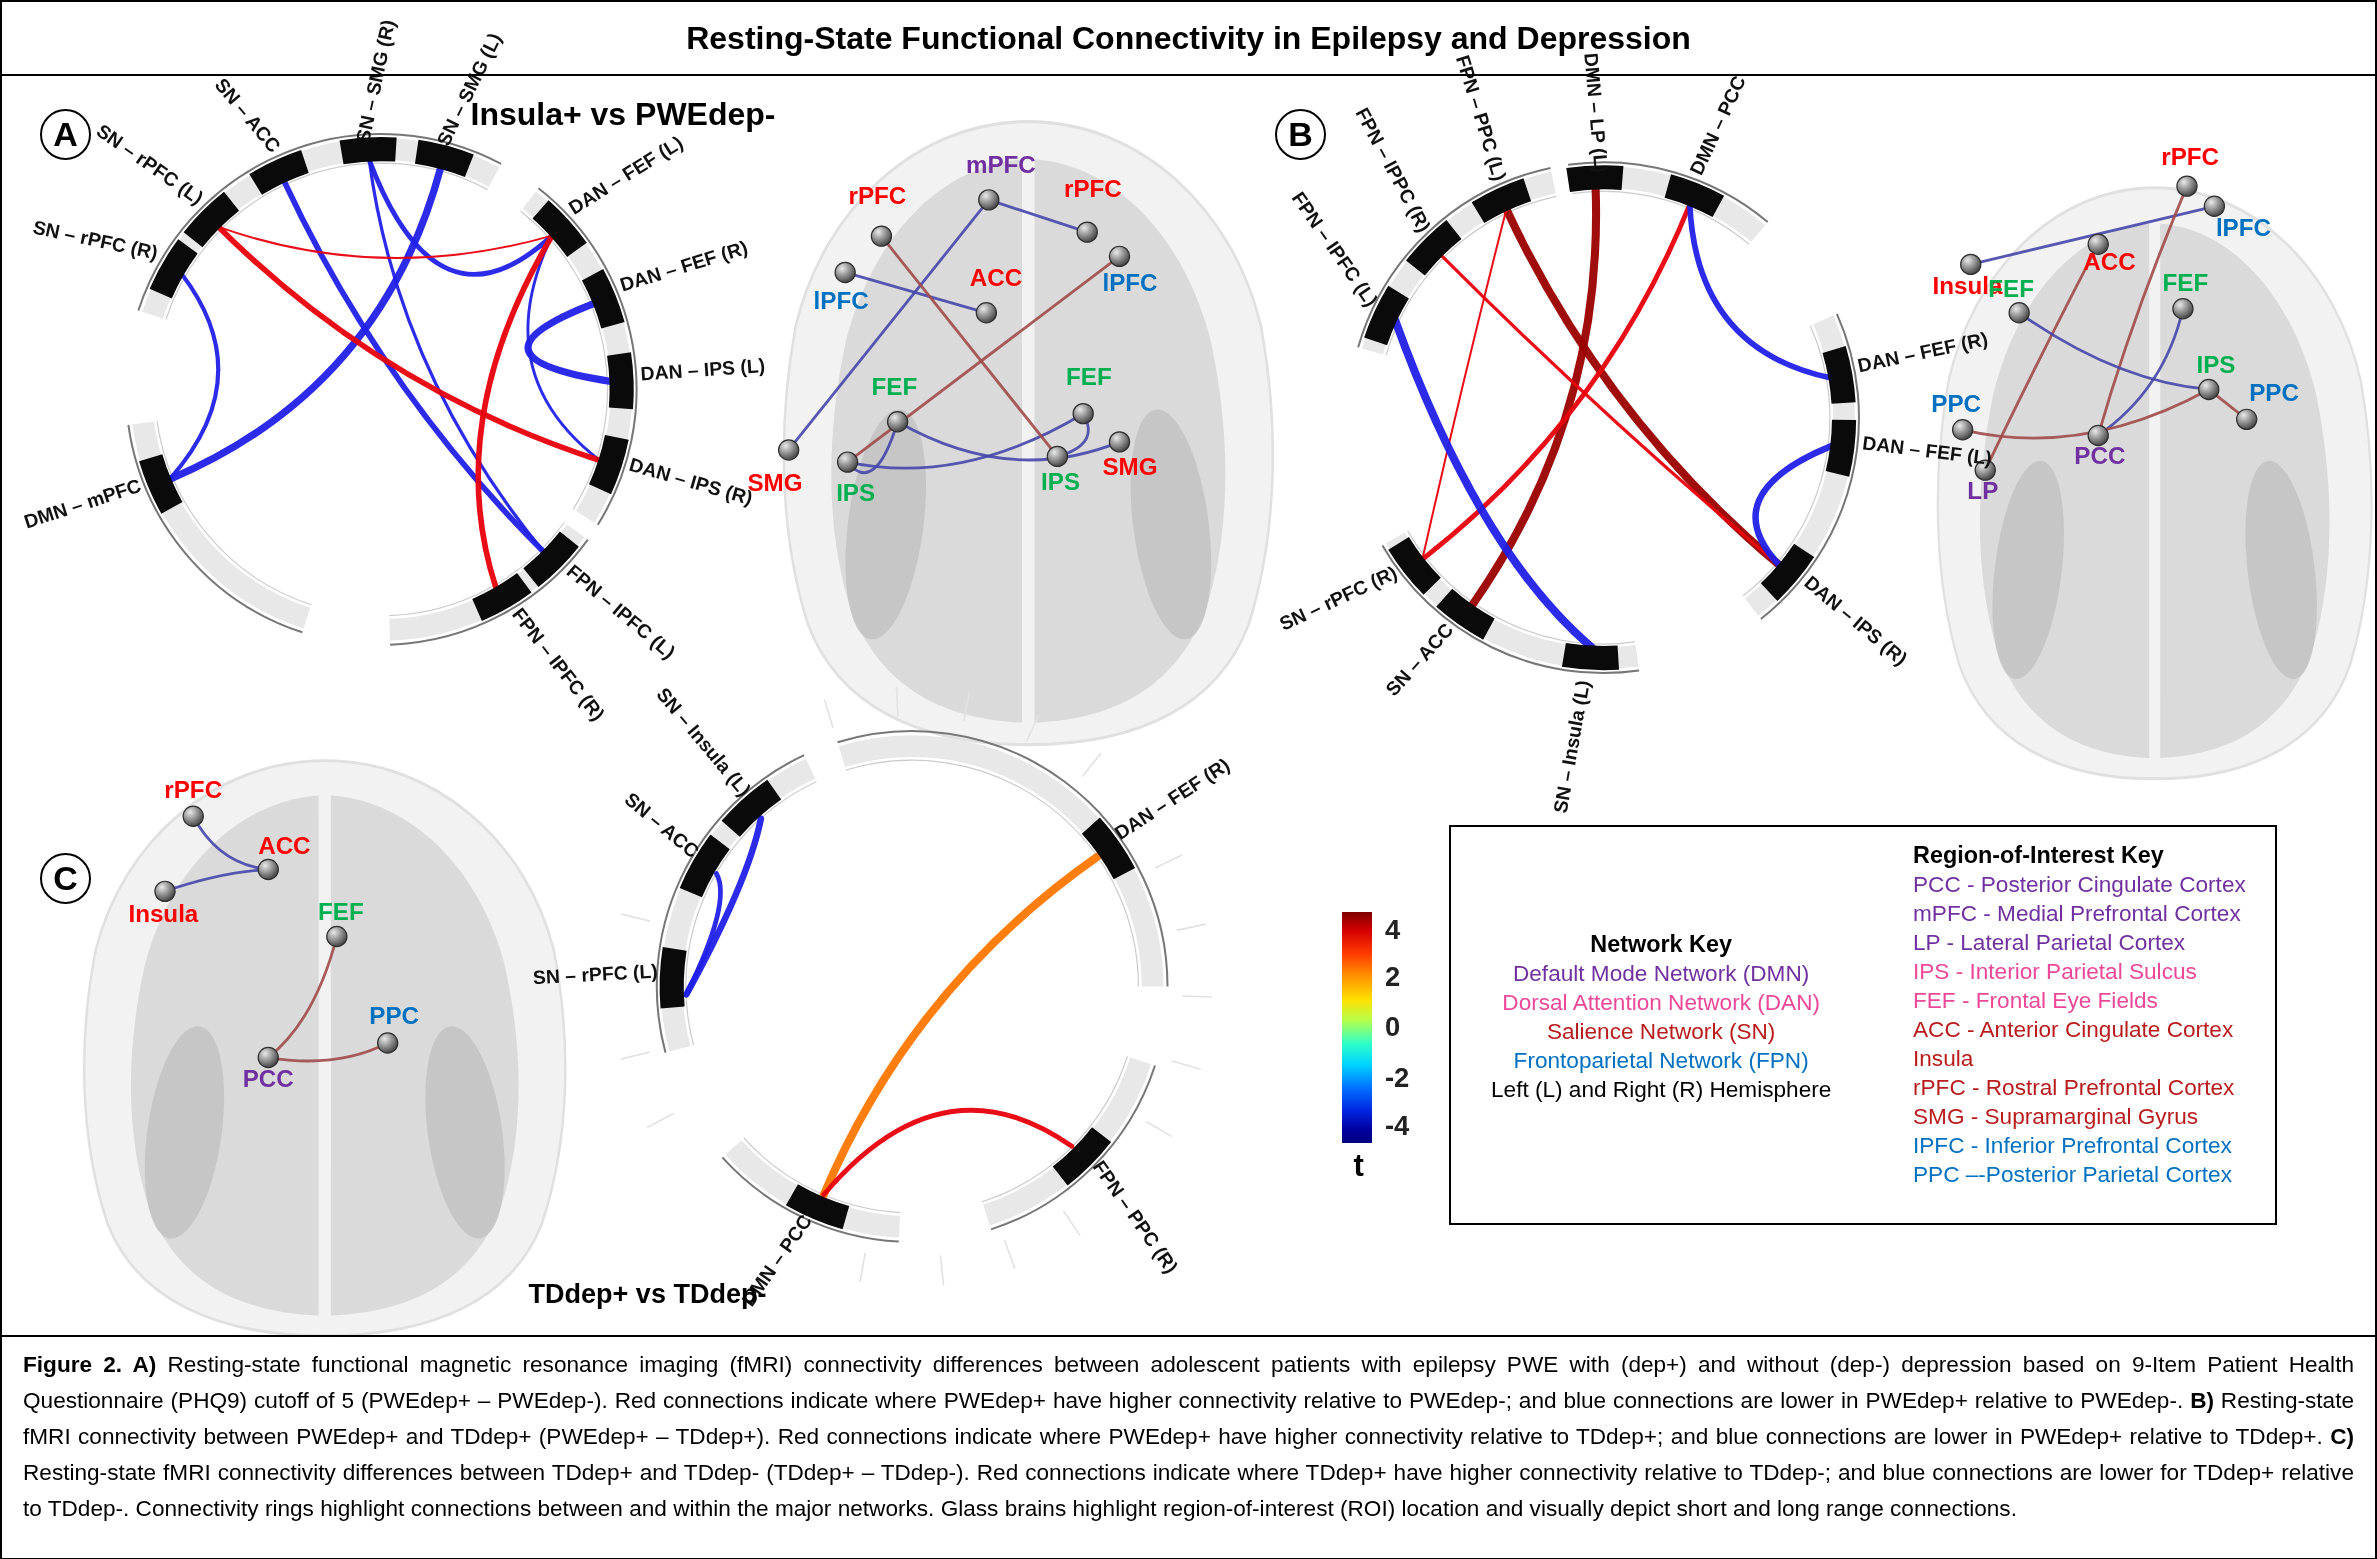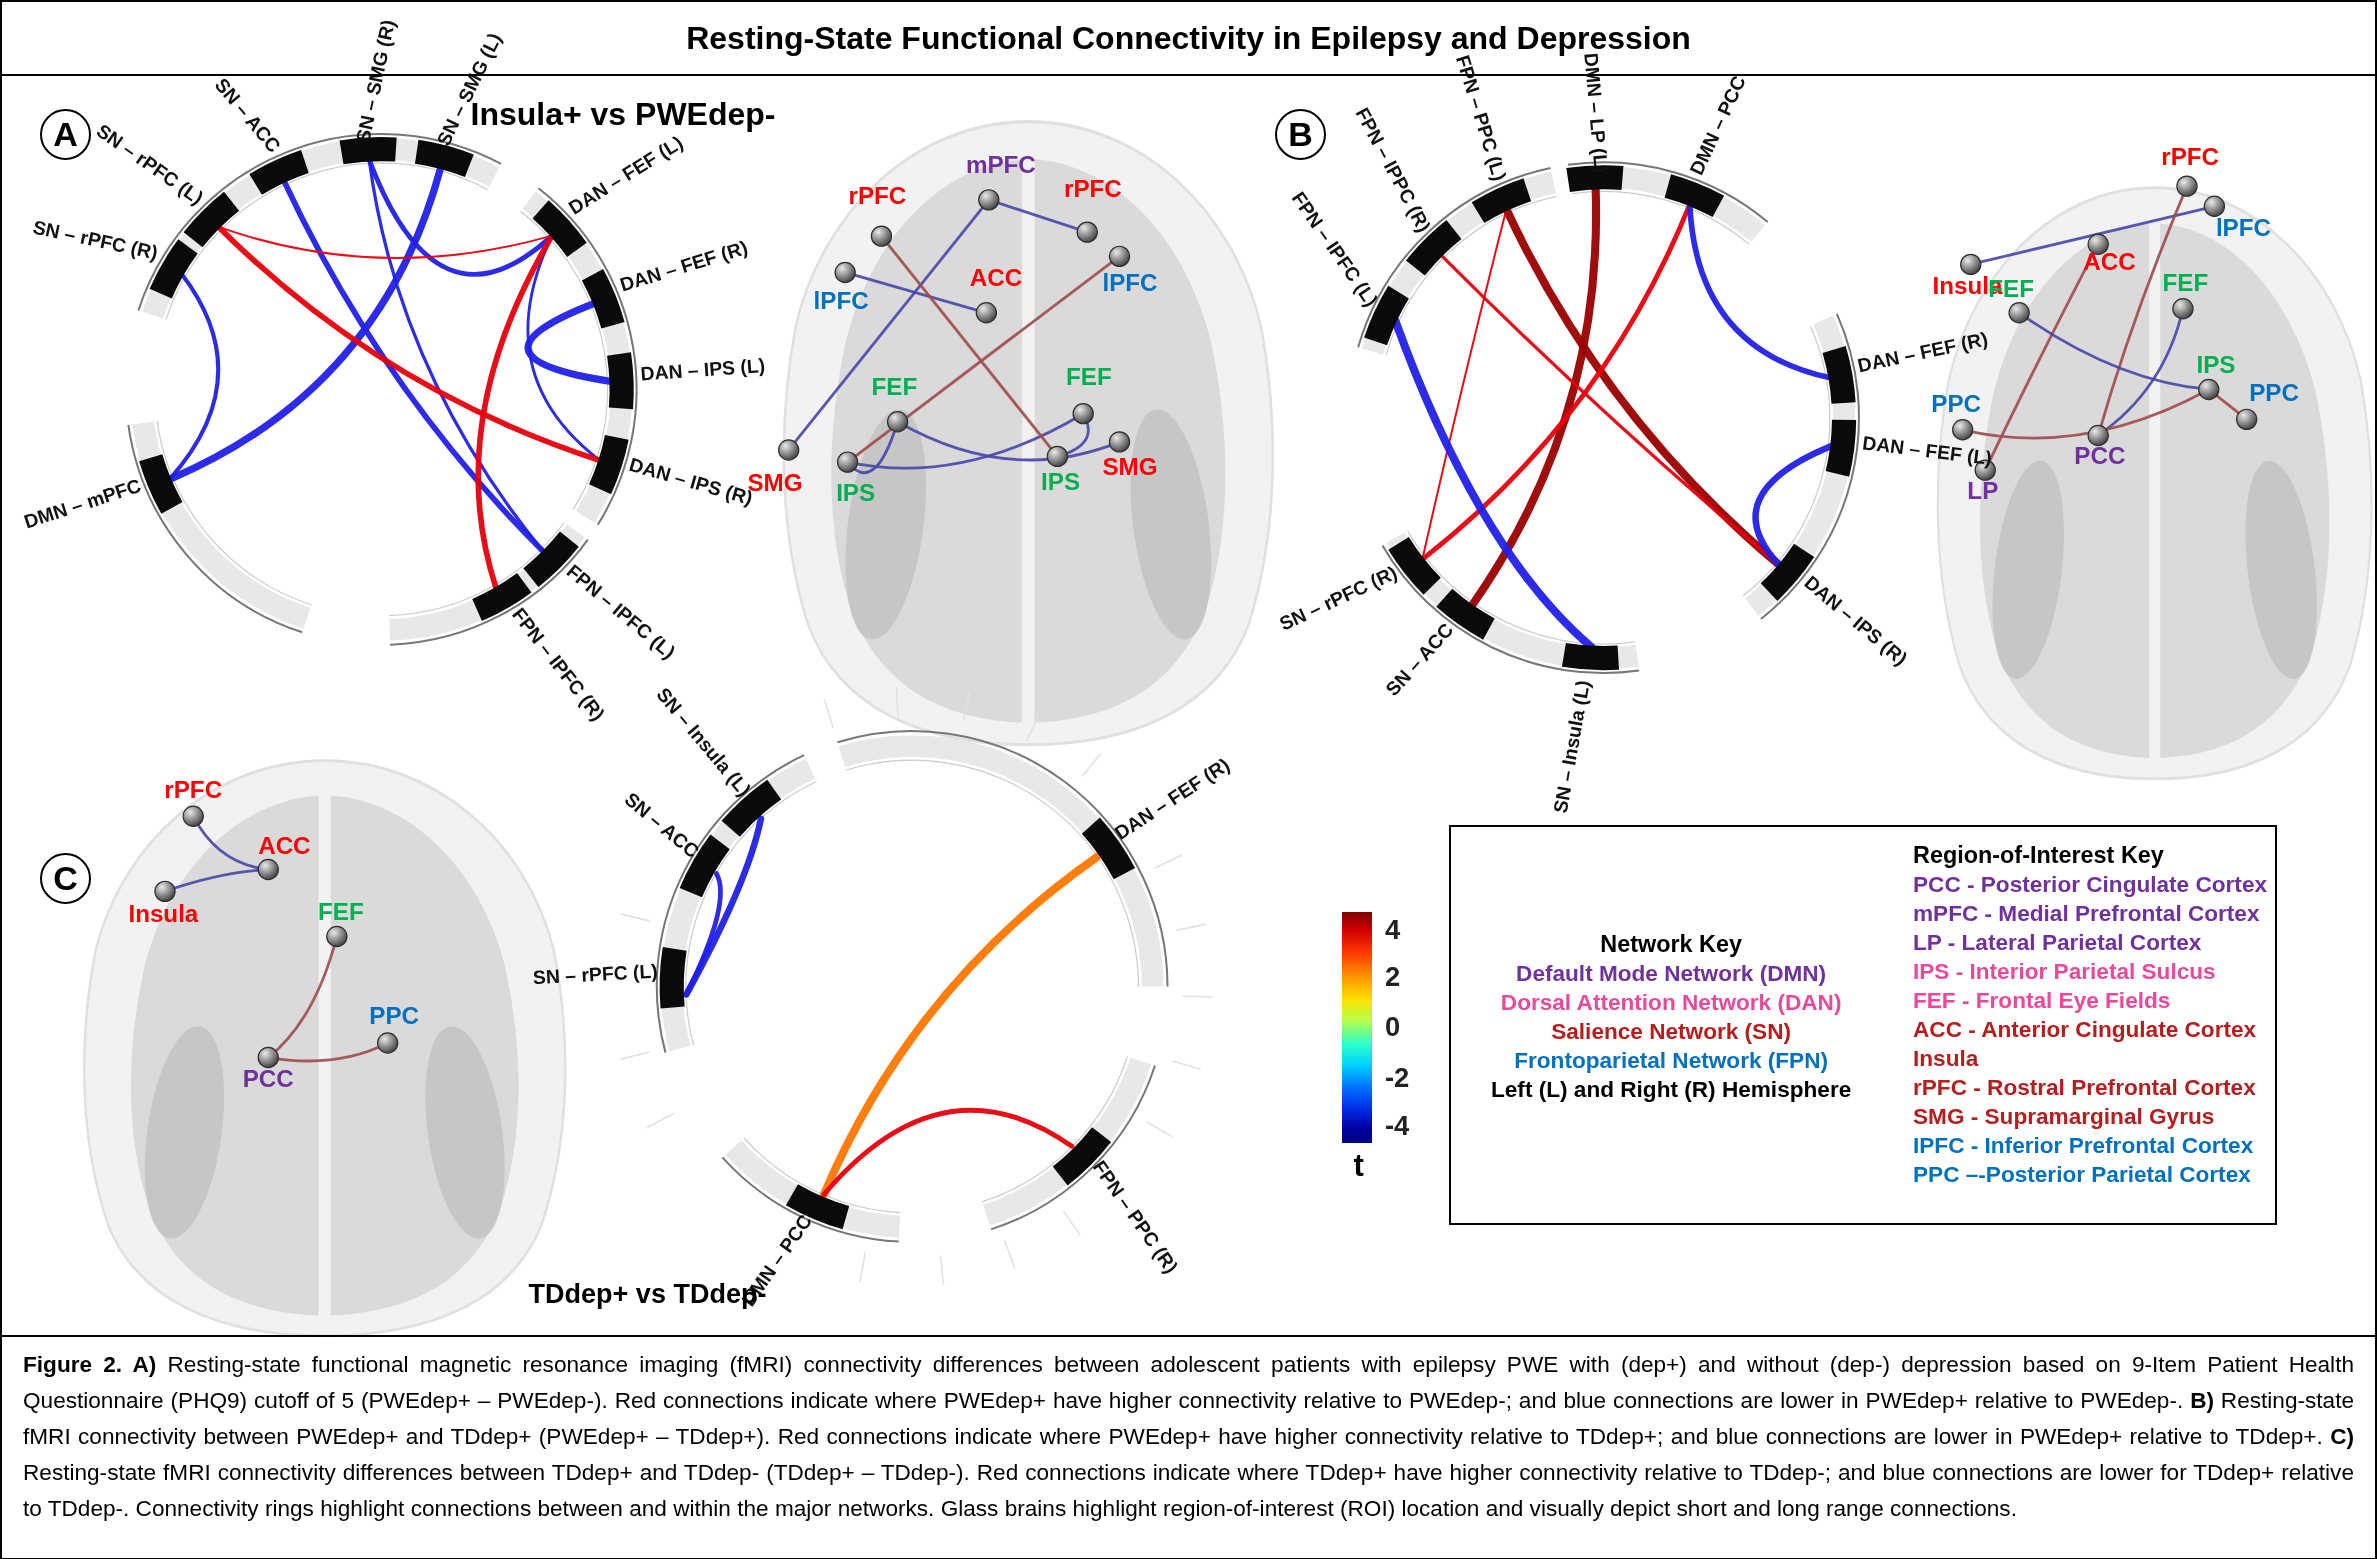--- a/index.html
+++ b/index.html
@@ -35,21 +35,21 @@
       #7f0000 0%,#d40000 8%,#ff3b00 18%,#ff9400 28%,#ffe100 38%,
       #b4ff4c 47%,#2effc8 57%,#00d4ff 66%,#0072ff 76%,#0026e0 86%,
       #0000a0 94%,#000080 100%);
   }
   .cbar-tick{position:absolute;left:43px;width:48px;height:27.4px;font-size:27.4px;font-weight:bold;color:#222;}
   .cbar-axis{position:absolute;left:1.6px;top:236px;width:30px;text-align:center;font-size:31px;font-weight:bold;}
   
   .legend{position:absolute;left:1447px;top:823px;width:828px;height:400px;
     border:2.4px solid #000;box-sizing:border-box;background:#fff;}
   .leg-head{font-size:23.4px;font-weight:bold;white-space:nowrap;height:29px;line-height:29px;}
-  .leg-line{font-size:22.6px;font-weight:bold;white-space:nowrap;height:29px;line-height:29px;}
+  .leg-line{font-size:22.6px;font-weight:normal;white-space:nowrap;height:29px;line-height:29px;}
   .netkey{position:absolute;left:40px;top:103px;text-align:center;}
   .roikey{position:absolute;left:462px;top:14px;}
   .c-dmn{color:#7030A0}.c-dan{color:#ec4899}.c-sn{color:#b91c1c}.c-fpn{color:#0070C0}.c-k{color:#000}
   
   .caption{
     position:absolute;left:0;top:1333px;width:100%;height:227px;
     border-top:2.4px solid #000;box-sizing:border-box;
     padding:9.7px 21px 0 21px;font-size:22.6px;line-height:36px;text-align:justify;
   }
   .cb{font-weight:bold;}

